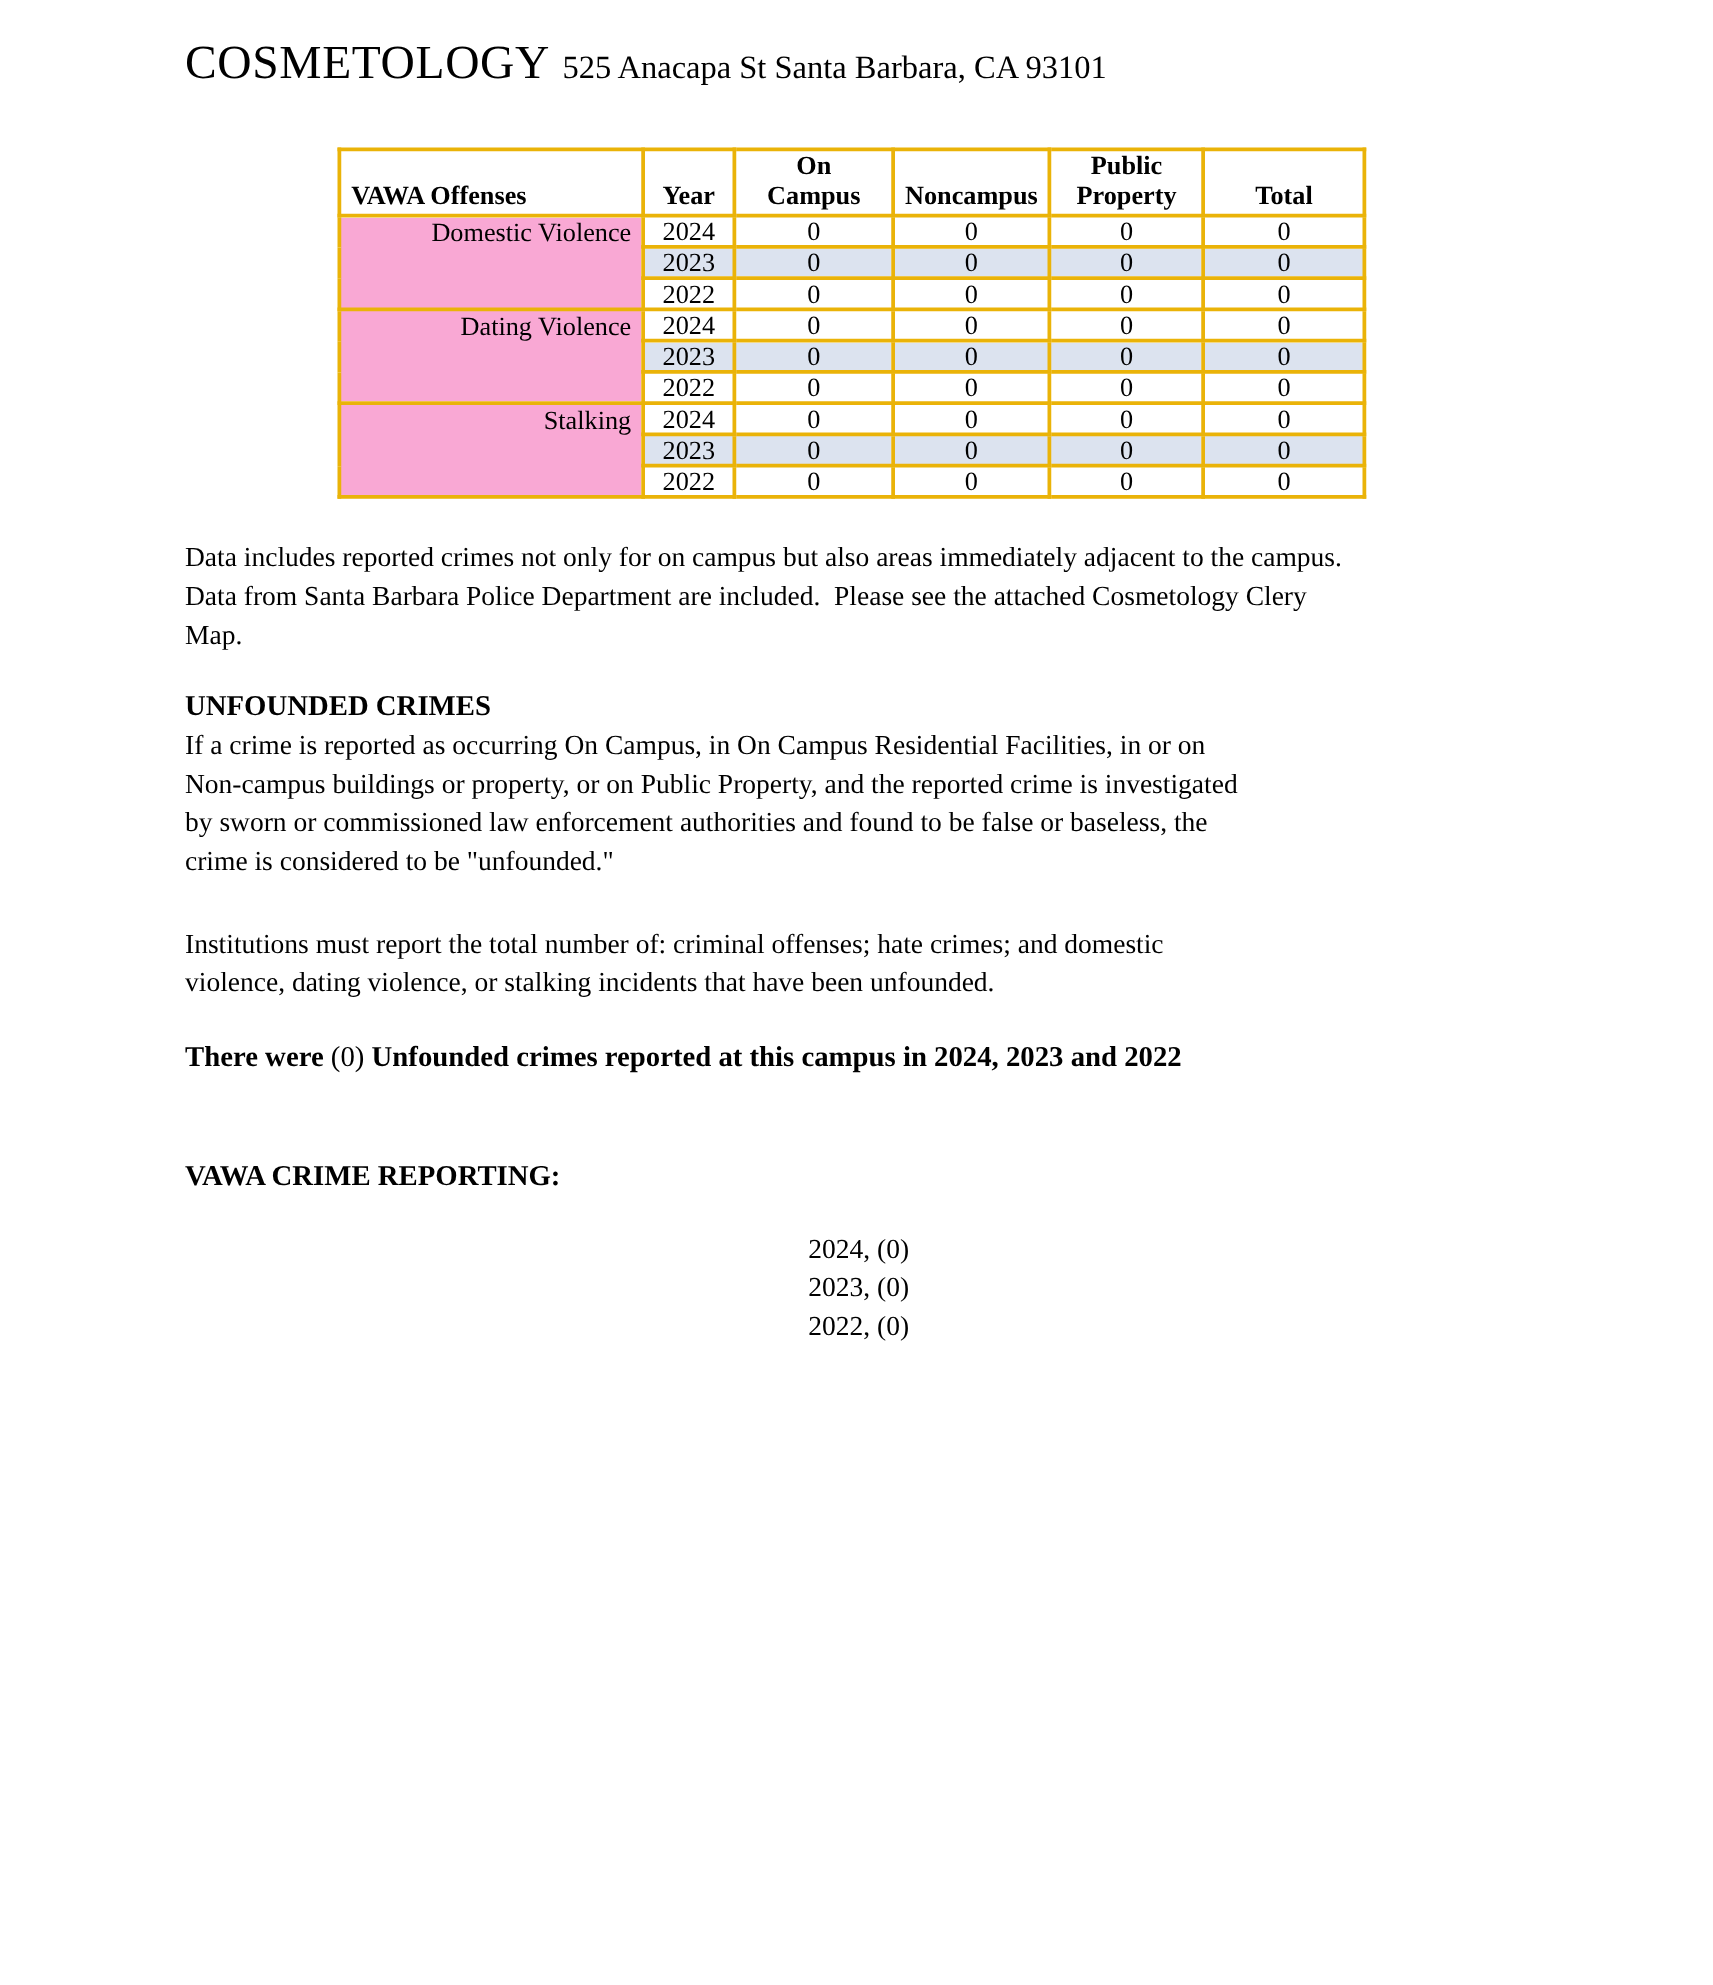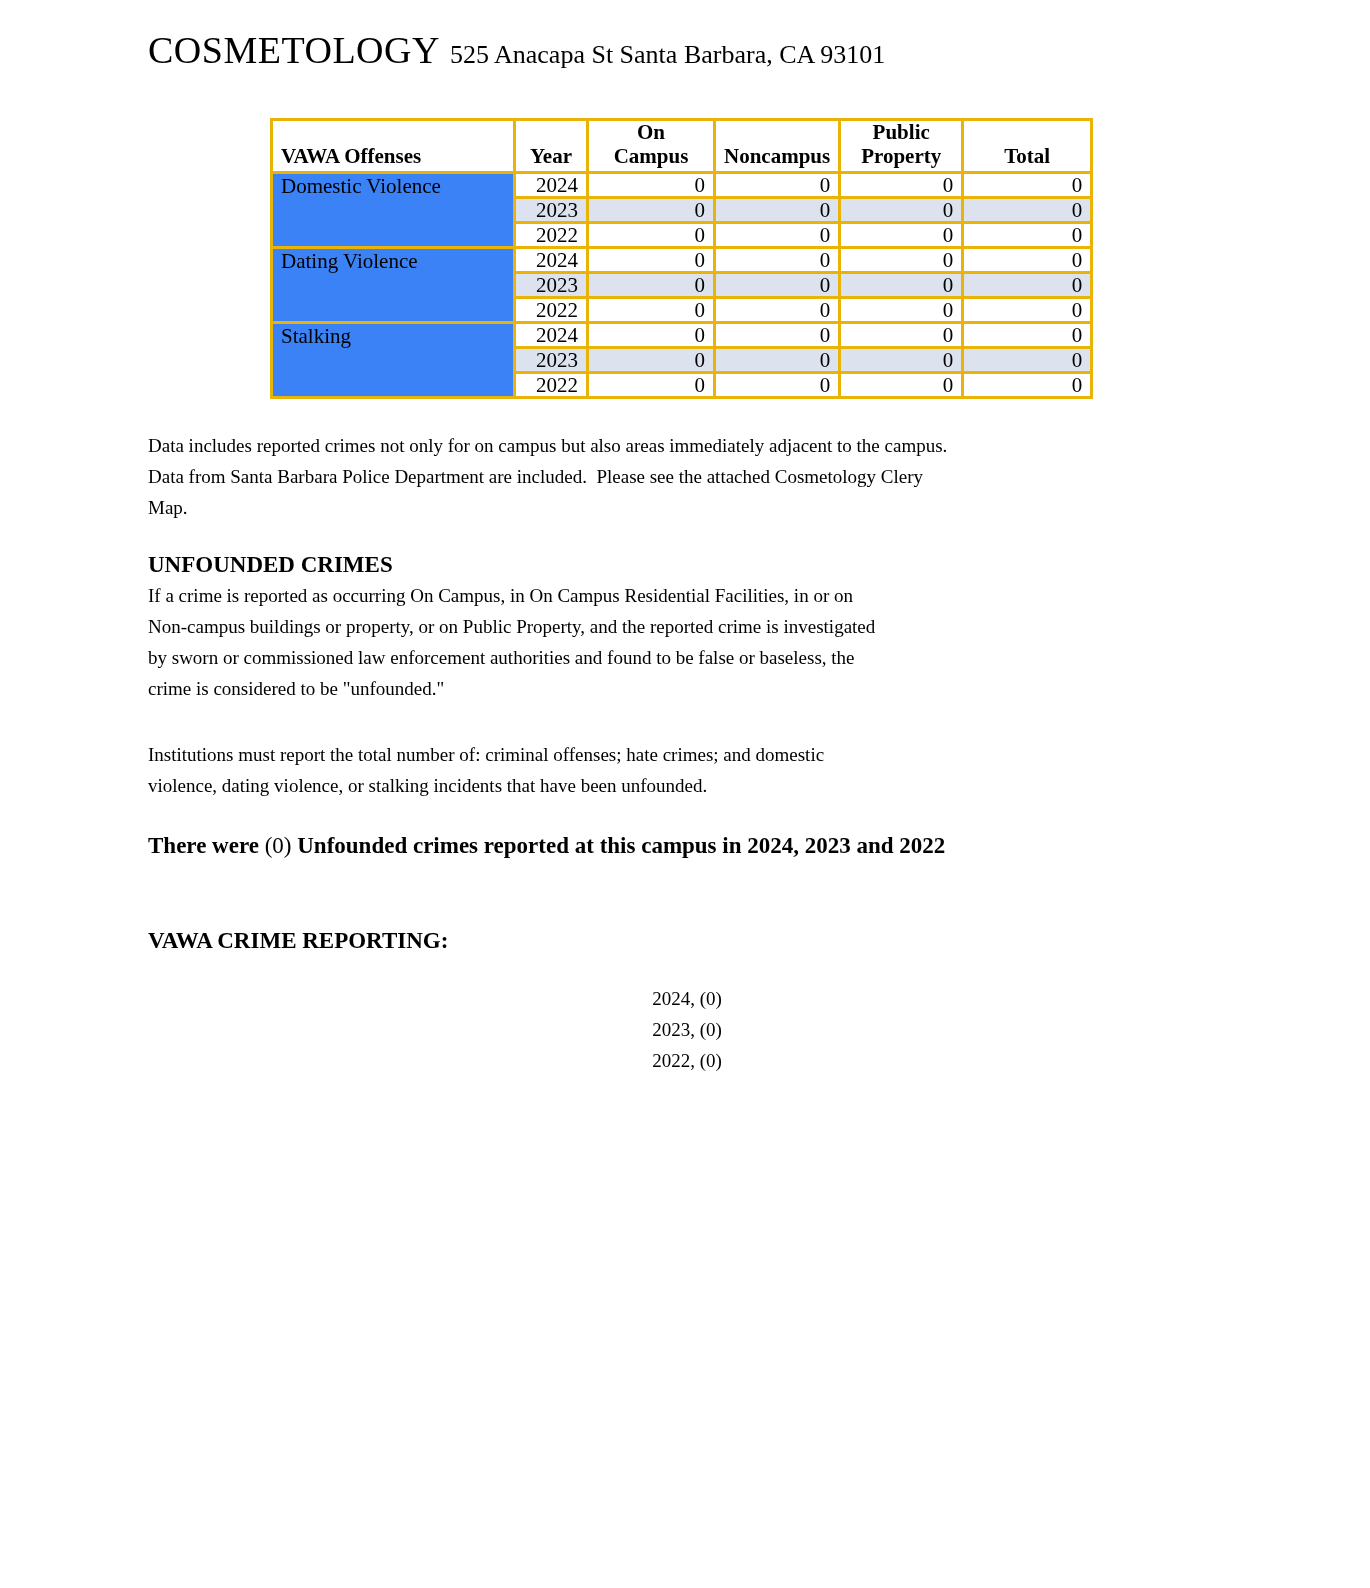--- a/index.html
+++ b/index.html
@@ -38,34 +38,34 @@
     font-weight: bold;
     text-align: center;
     vertical-align: bottom;
     height: 47px;
     line-height: 1.12;
     padding-bottom: 3px;
   }
   table.vawa th.offense-h { text-align: left; }
   table.vawa td {
     height: 25px;
+    text-align: center;
+    line-height: 1.0;
+  }
+  table.vawa td.offense {
     text-align: right;
-    line-height: 1.0;
-  }
-  table.vawa td.offense {
-    text-align: left;
     vertical-align: top;
     padding-top: 2px;
-    background: #3b82f6;
+    background: #f9a8d4;
   }
   table.vawa tr.hl td { background: var(--hl, #dce3ef); }
   .multiline { white-space: pre-line; }
 
   
-  .body-text { font-size: 19px; line-height: 31px; }
+  .body-text { font-size: 22px; line-height: 31px; }
   .prewrap { white-space: pre-wrap; }
   .para-data-note   { margin: 31px 0 0 0; }
   .para-residential { margin: 77px 0 0 0; font-style: italic; }
   .head-unfounded   { margin: 26px 0 0 0; font-size: 23px; font-weight: bold; }
   .para-unfounded   { margin: 0; }
   .para-institutions{ margin: 35px 0 0 0; }
   .para-statement   { margin: 29px 0 0 0; font-size: 23px; }
   .para-statement .b{ font-weight: bold; }
   .head-hate        { margin: 64px 0 0 0; font-size: 23px; font-weight: bold; }
   .hate-years       { margin: 27px 0 0 0; }

